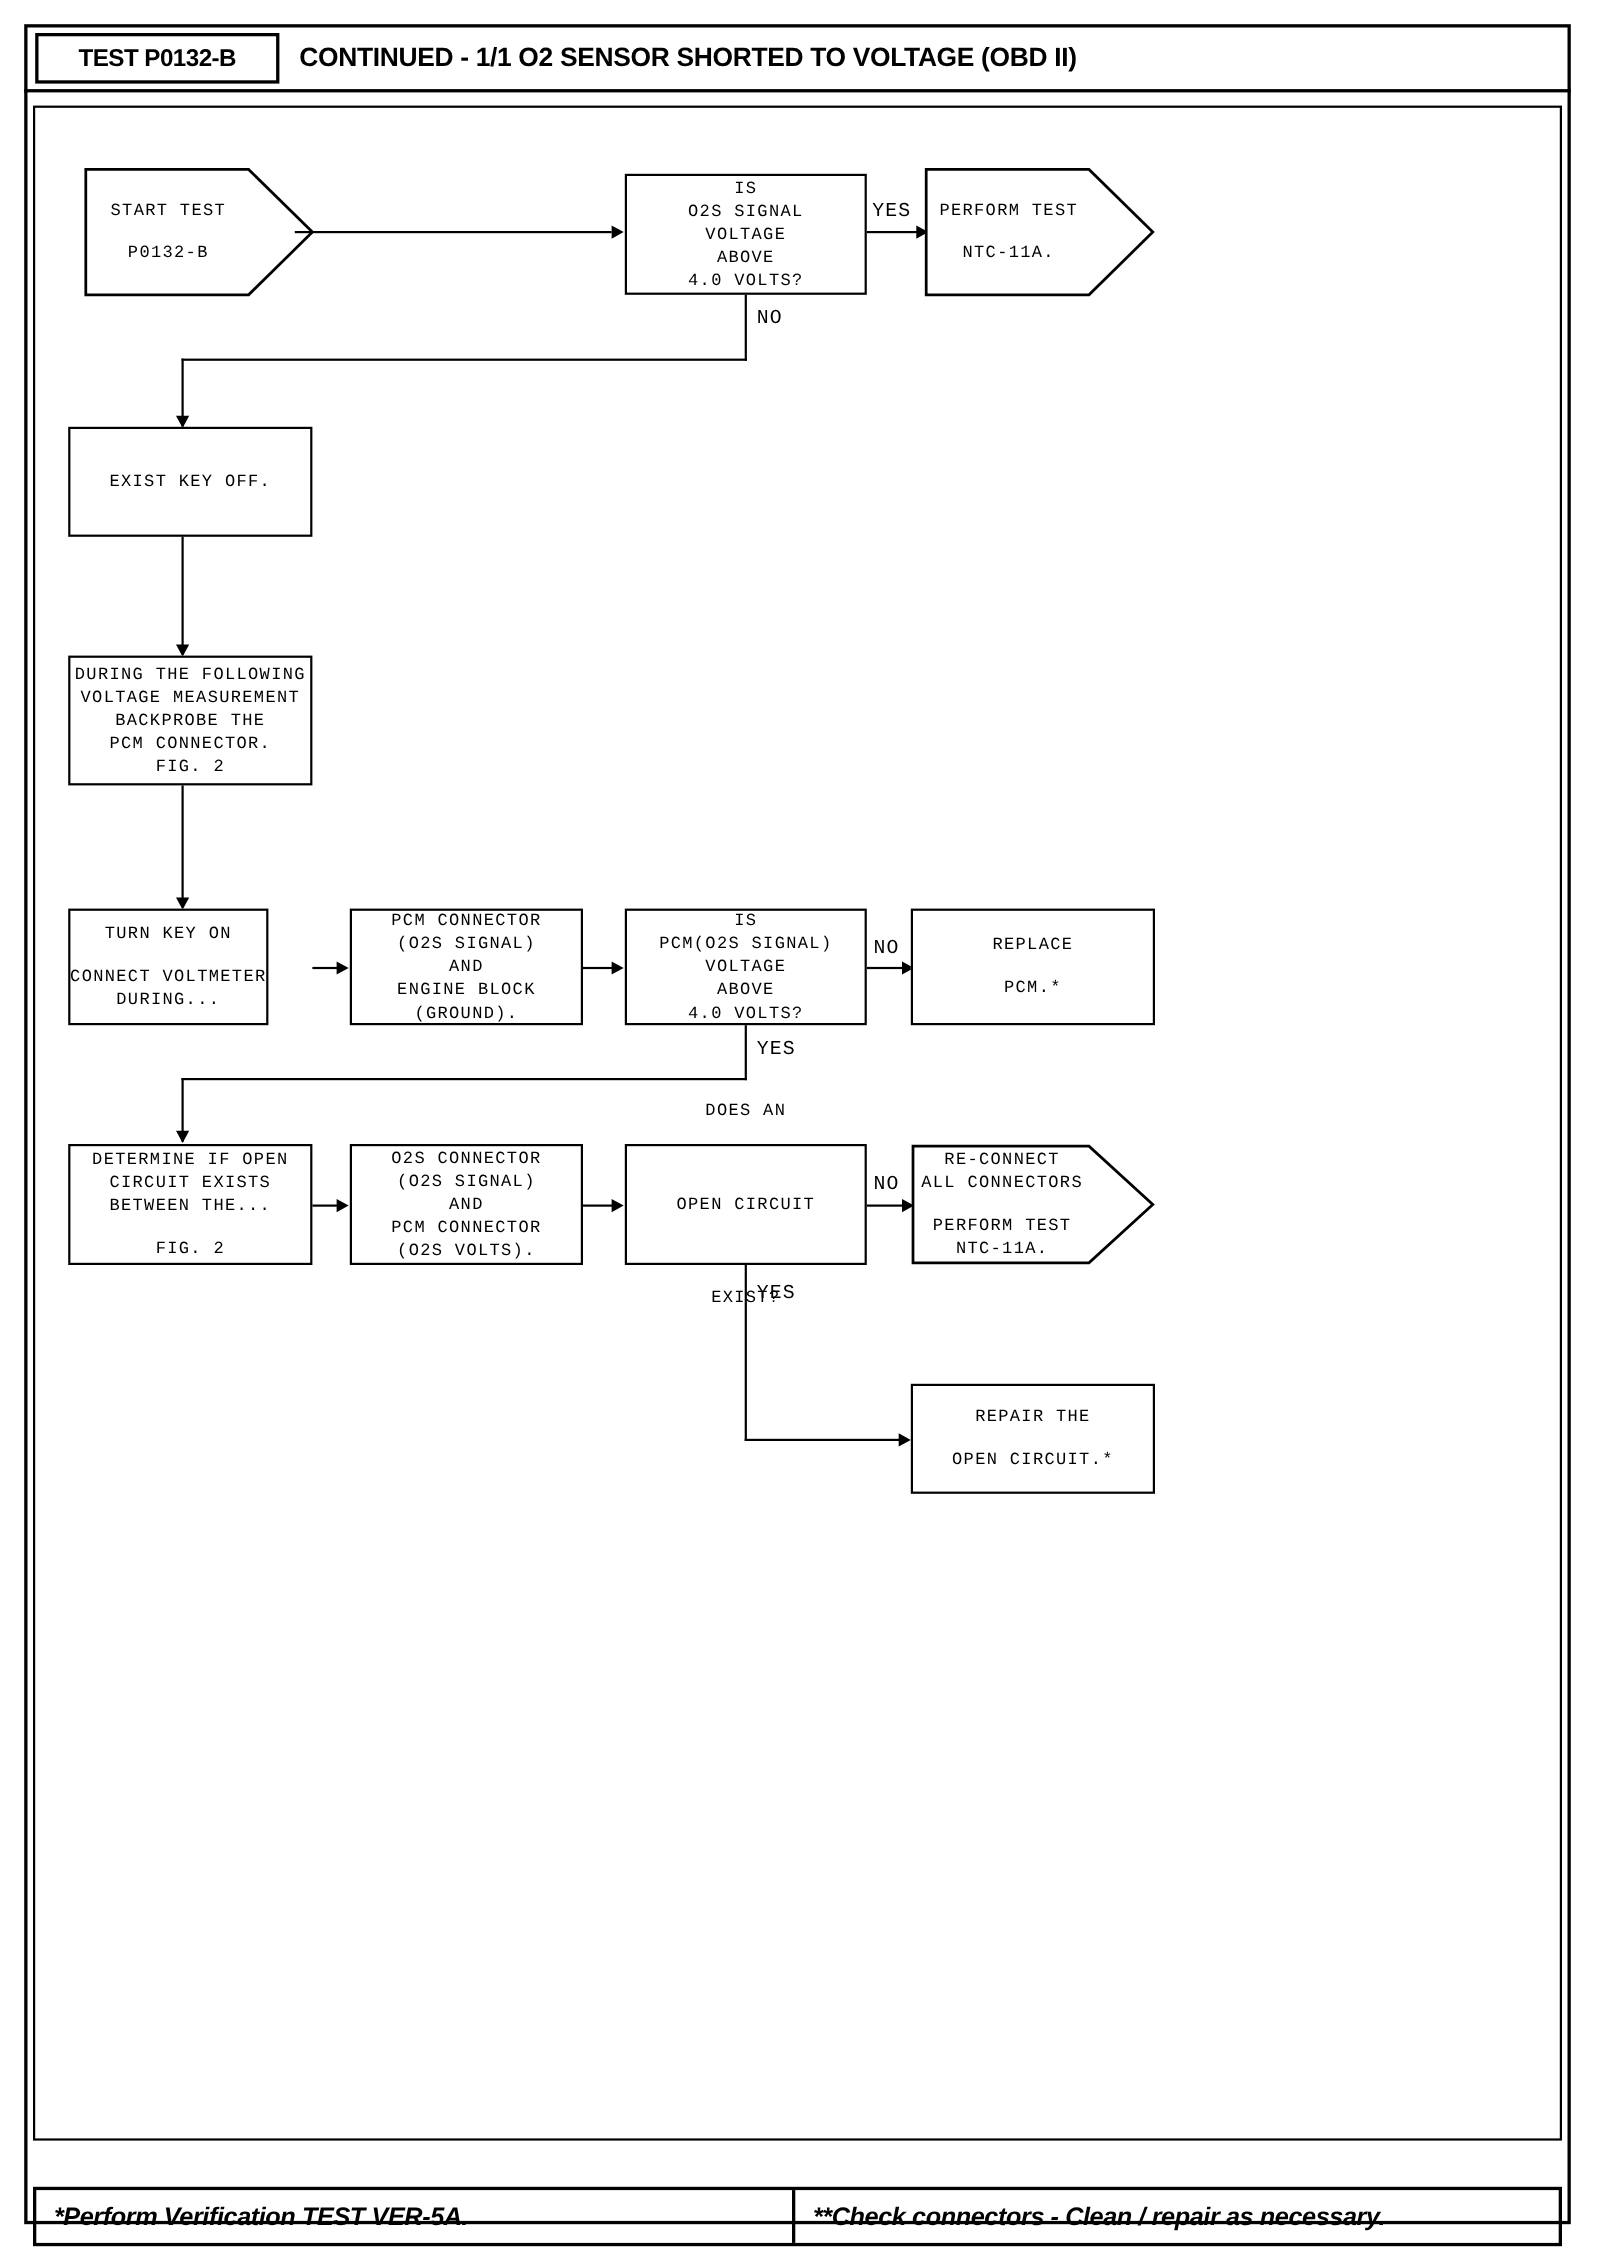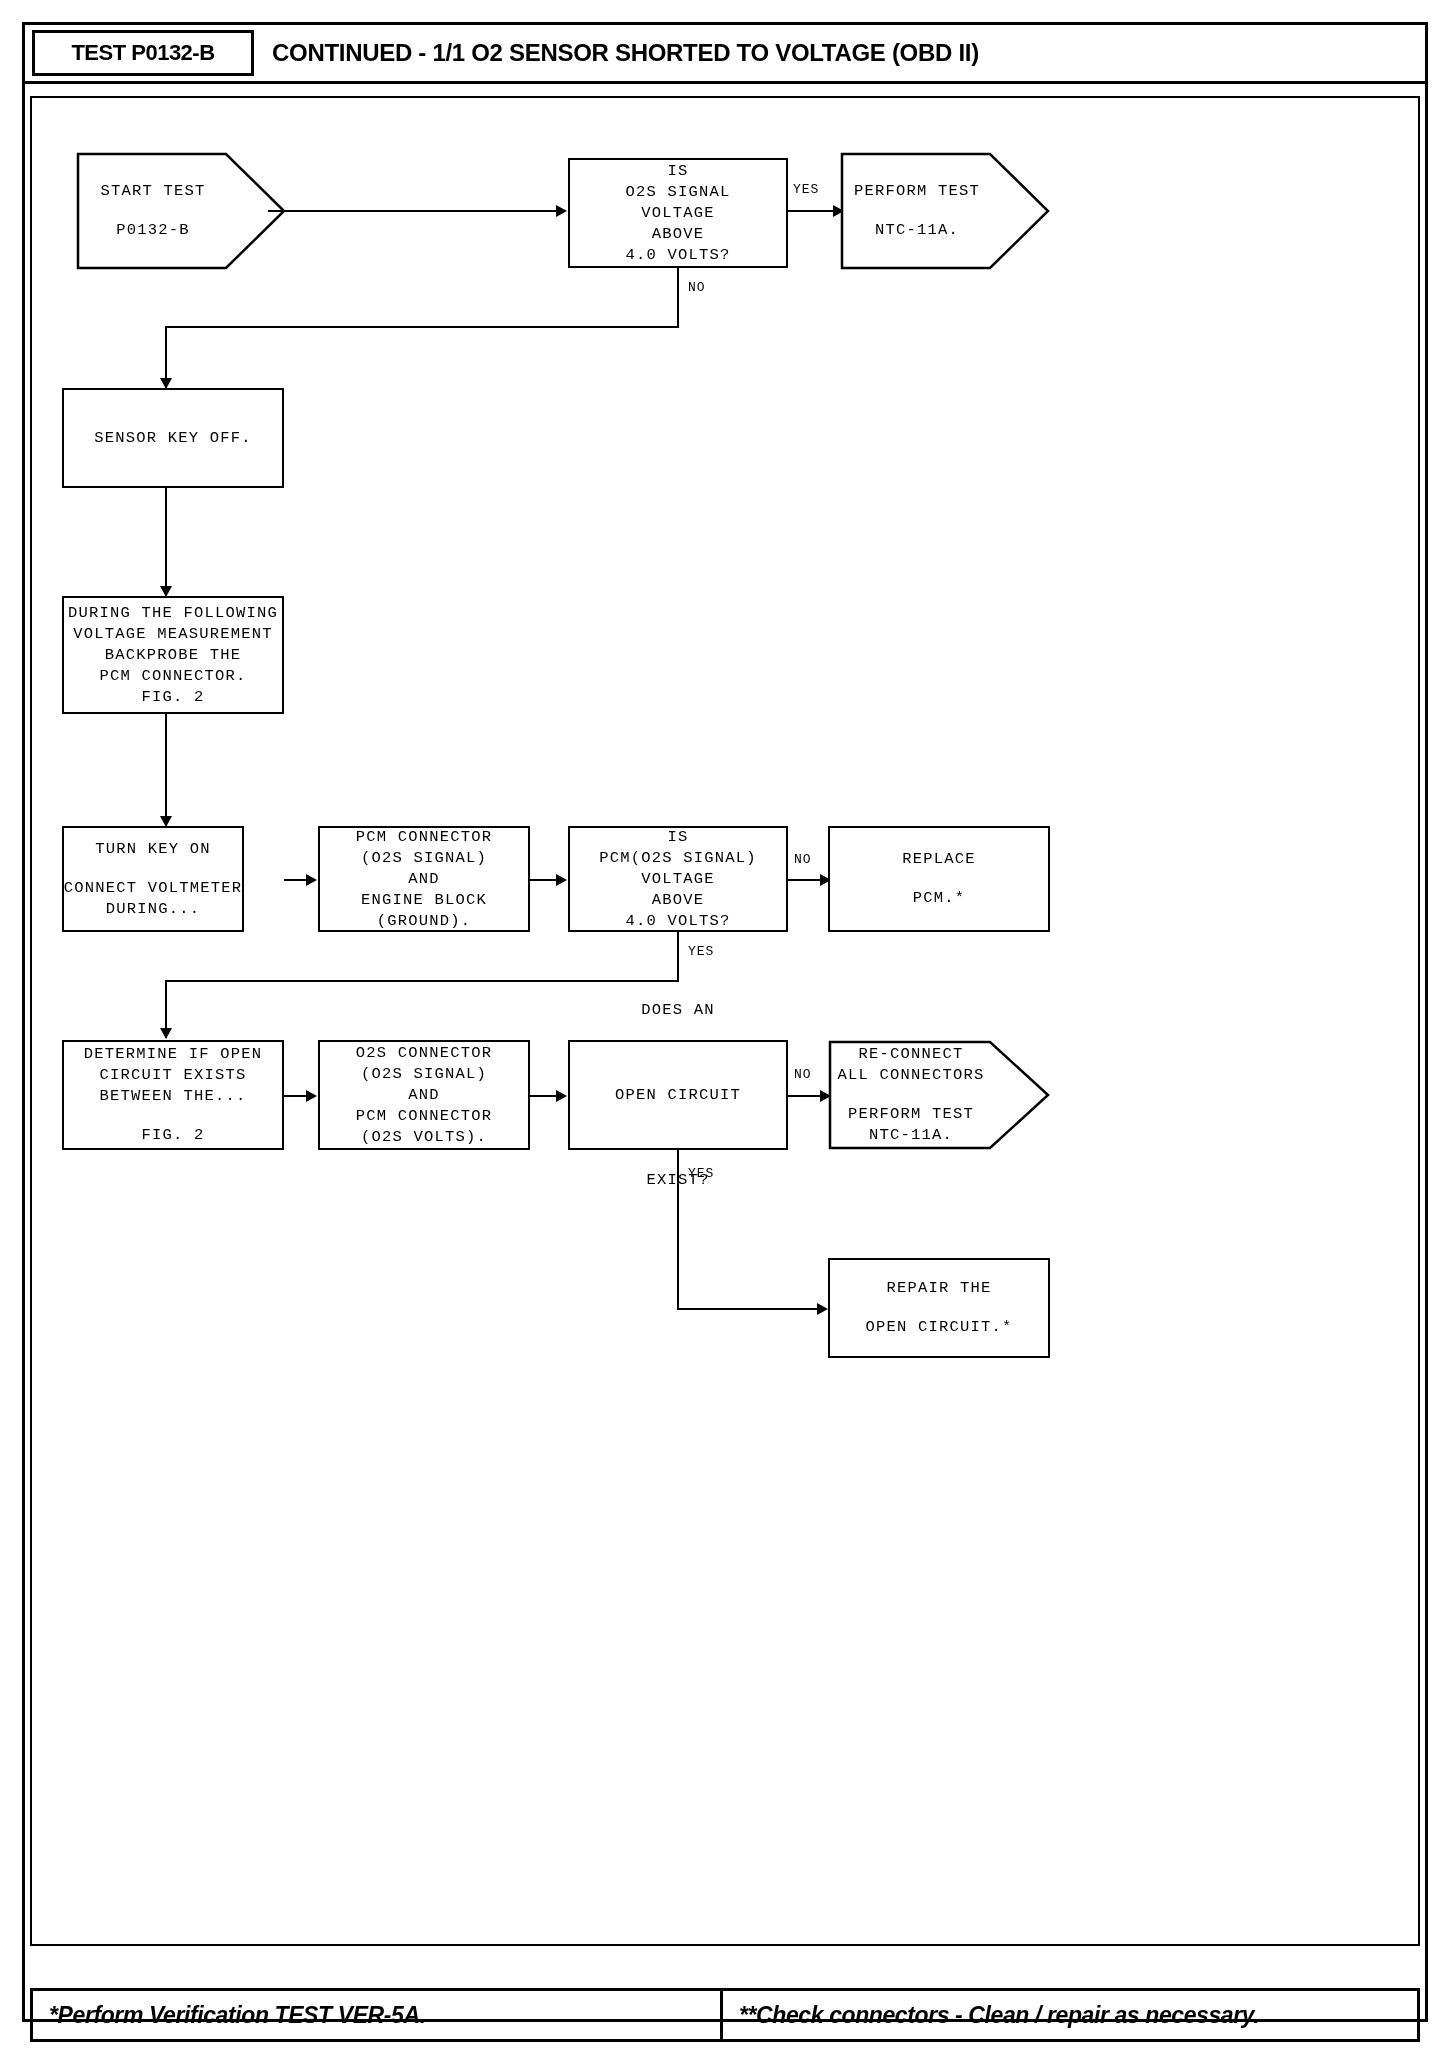--- a/index.html
+++ b/index.html
@@ -58,21 +58,21 @@
 
   
   .conn{position:absolute;background:#000;}
   .h{height:2px;}
   .v{width:2px;}
   .arrowhead{position:absolute;width:0;height:0;}
   .ah-right{border-top:6px solid transparent;border-bottom:6px solid transparent;
             border-left:11px solid #000;}
   .ah-down{border-left:6px solid transparent;border-right:6px solid transparent;
            border-top:11px solid #000;}
-  .edgelabel{position:absolute;font-size:13px;letter-spacing:1px;white-space:pre;}
+  .edgelabel{position:absolute;font-size:18px;letter-spacing:1px;white-space:pre;}
 </style>
 </head>
 <body>
 
 <div class="page">
 
   <div class="outer-frame"></div>
 
   <div class="header-band">
     <div class="header-code">TEST P0132-B</div>
@@ -118,21 +118,21 @@
     </div>
   </div>
 
   <div class="conn v" style="left:677px;top:268px;height:60px;"></div>
   <div class="conn h" style="left:165px;top:326px;width:514px;"></div>
   <div class="conn v" style="left:165px;top:326px;height:62px;"></div>
   <div class="arrowhead ah-down" style="left:160px;top:378px;"></div>
   <div class="edgelabel" style="left:688px;top:280px;">NO</div>
 
   <div class="node box" style="left:62px;top:388px;width:222px;height:100px;">
-    <div class="line">SENSOR KEY OFF.</div>
+    <div class="line">EXIST KEY OFF.</div>
   </div>
 
   <div class="conn v" style="left:165px;top:488px;height:106px;"></div>
   <div class="arrowhead ah-down" style="left:160px;top:586px;"></div>
 
   <div class="node box" style="left:62px;top:596px;width:222px;height:118px;">
     <div class="line">DURING THE FOLLOWING</div>
     <div class="line">VOLTAGE MEASUREMENT</div>
     <div class="line">BACKPROBE THE</div>
     <div class="line">PCM CONNECTOR.</div>

